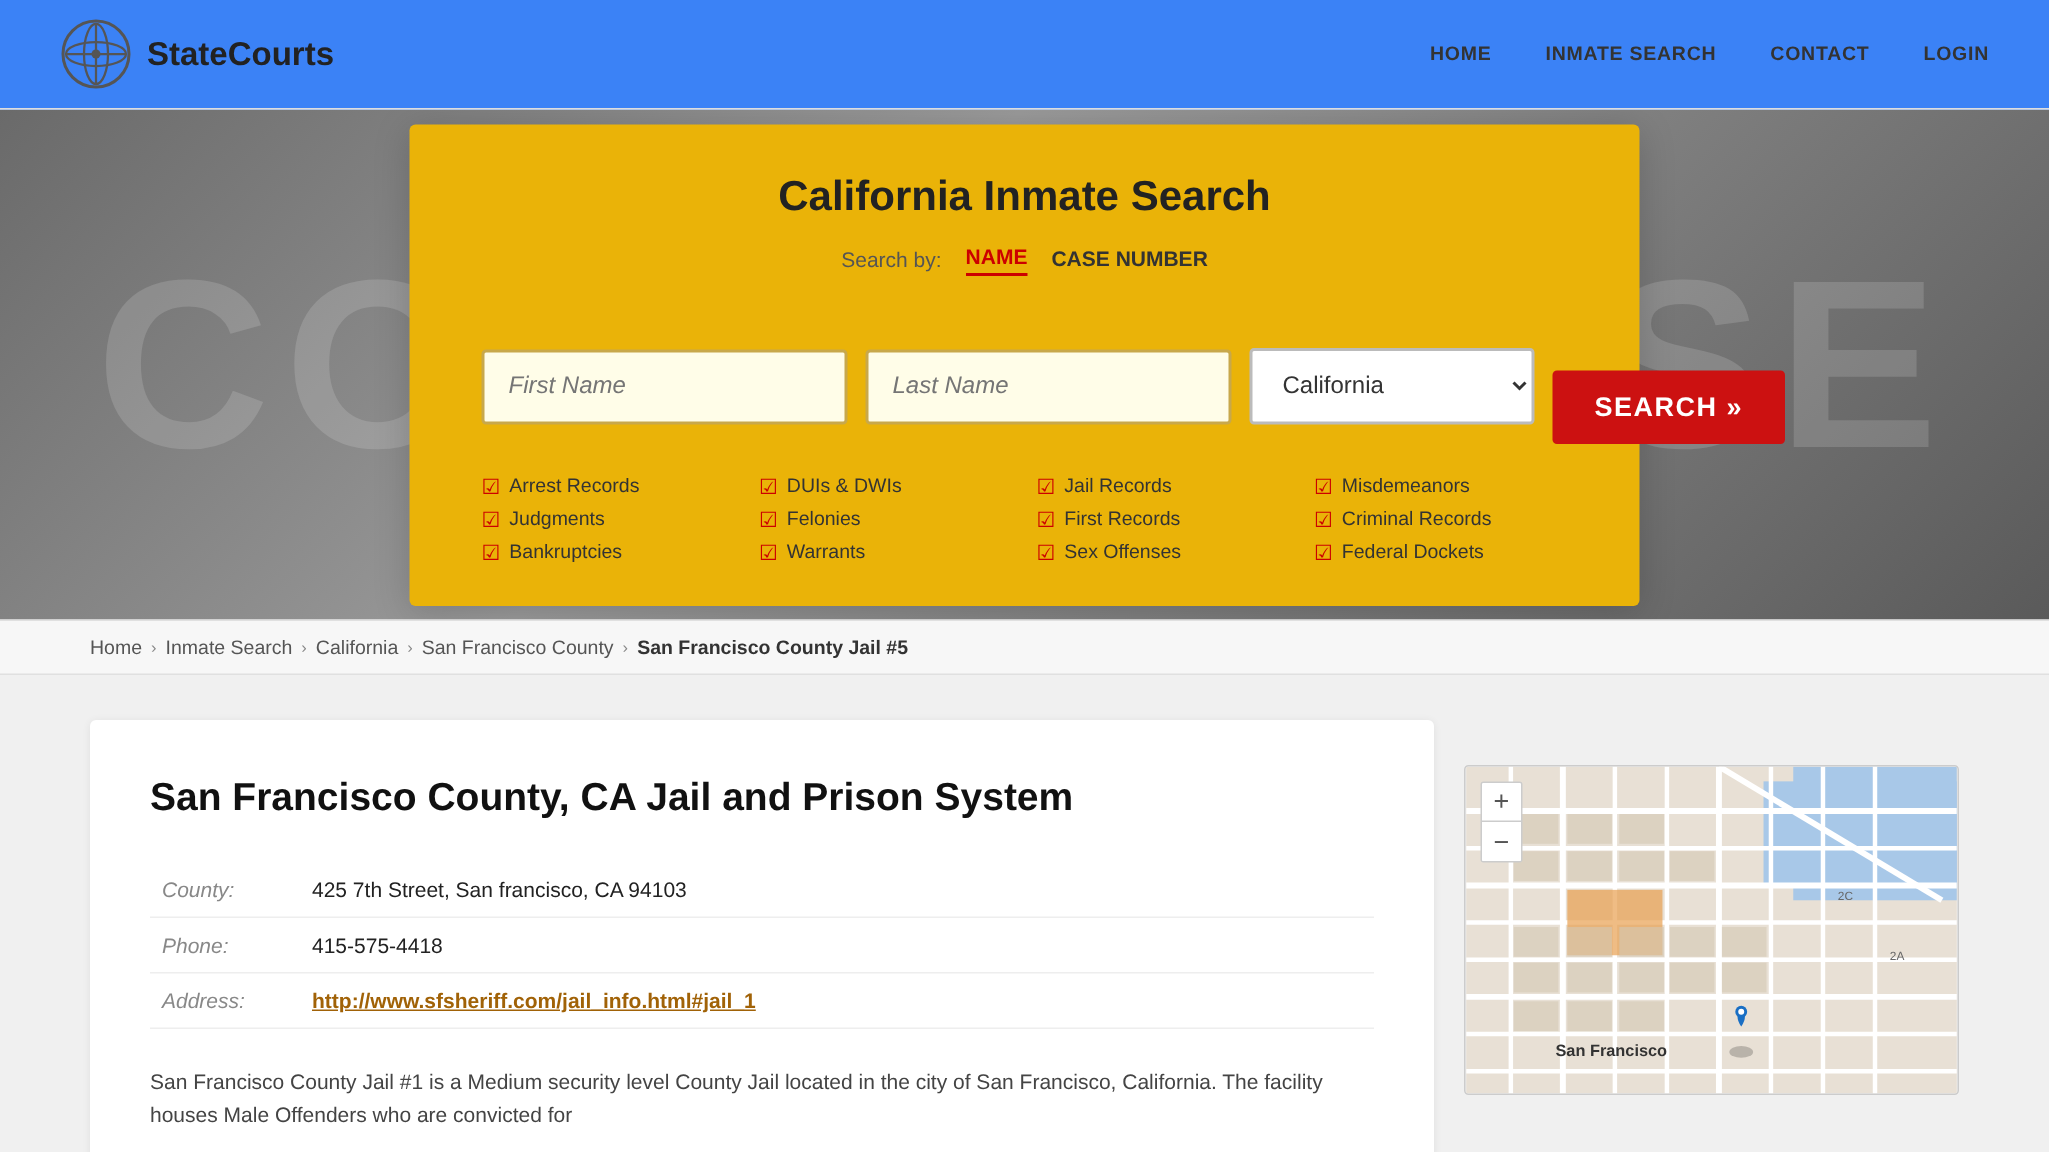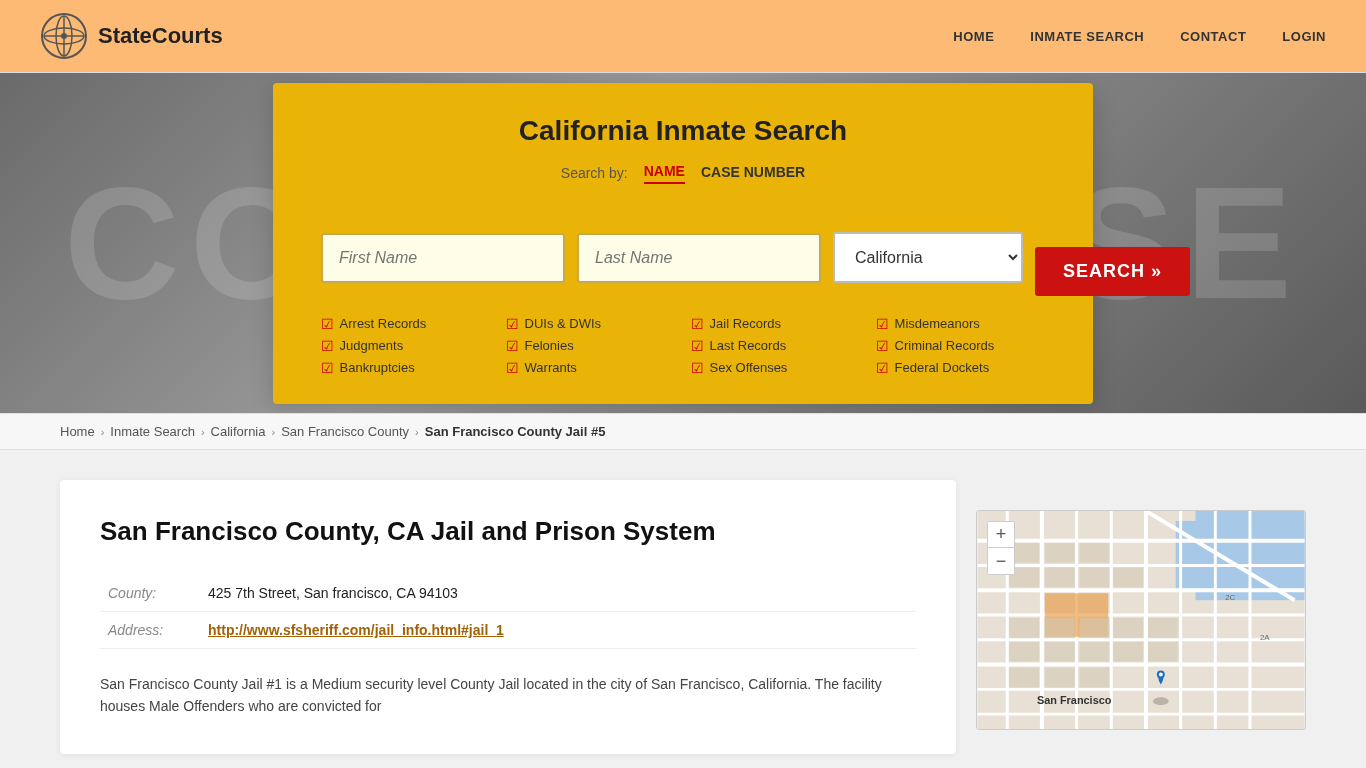--- a/index.html
+++ b/index.html
@@ -1,20 +1,20 @@
 <!DOCTYPE html>
 <html><head>
   <meta charset="utf-8">
   <style>
     * { margin: 0; padding: 0; box-sizing: border-box; }
     body { font-family: Arial, sans-serif; background: #f0f0f0; min-height: 768px; overflow-x: hidden; }
 
     
     .header {
-      background: #fdba74;
+      background: #3b82f6;
       padding: 12px 40px;
       display: flex;
       align-items: center;
       justify-content: space-between;
       border-bottom: 1px solid #ddd;
       position: relative;
       z-index: 10;
     }
     .logo-area {
       display: flex;
@@ -354,21 +354,21 @@
       <div class="check-item">
         <span class="check-mark">☑</span>
         <span>Judgments</span>
       </div>
       <div class="check-item">
         <span class="check-mark">☑</span>
         <span>Felonies</span>
       </div>
       <div class="check-item">
         <span class="check-mark">☑</span>
-        <span>Last Records</span>
+        <span>First Records</span>
       </div>
       <div class="check-item">
         <span class="check-mark">☑</span>
         <span>Criminal Records</span>
       </div>
       <div class="check-item">
         <span class="check-mark">☑</span>
         <span>Bankruptcies</span>
       </div>
       <div class="check-item">
@@ -400,20 +400,24 @@
 </div>
 
 <div class="main-content">
   <div class="content-card">
     <h2 class="jail-title">San Francisco County, CA Jail and Prison System</h2>
     <table class="info-table">
       <tbody>
           <tr>
         <td class="info-label">County:</td>
         <td class="info-value">425 7th Street, San francisco, CA 94103</td>
+      </tr>
+      <tr>
+        <td class="info-label">Phone:</td>
+        <td class="info-value">415-575-4418</td>
       </tr>
       <tr>
         <td class="info-label">Address:</td>
         <td class="info-value">
           <a class="info-link" href="#">http://www.sfsheriff.com/jail_info.html#jail_1</a>
         </td>
       </tr>
     </tbody>
       </table>
     <p class="description-text">San Francisco County Jail #1 is a Medium security level County Jail located in the city of San Francisco, California. The facility houses Male Offenders who are convicted for</p>

